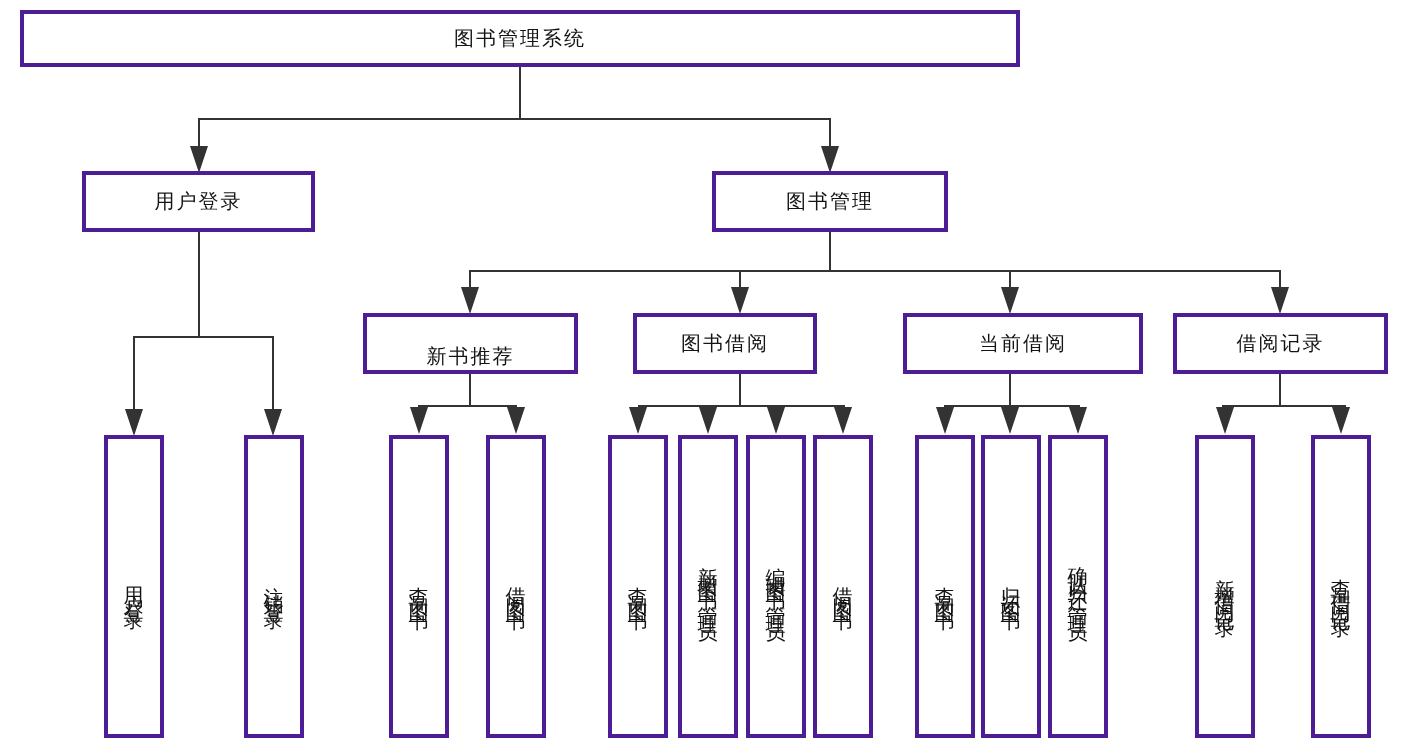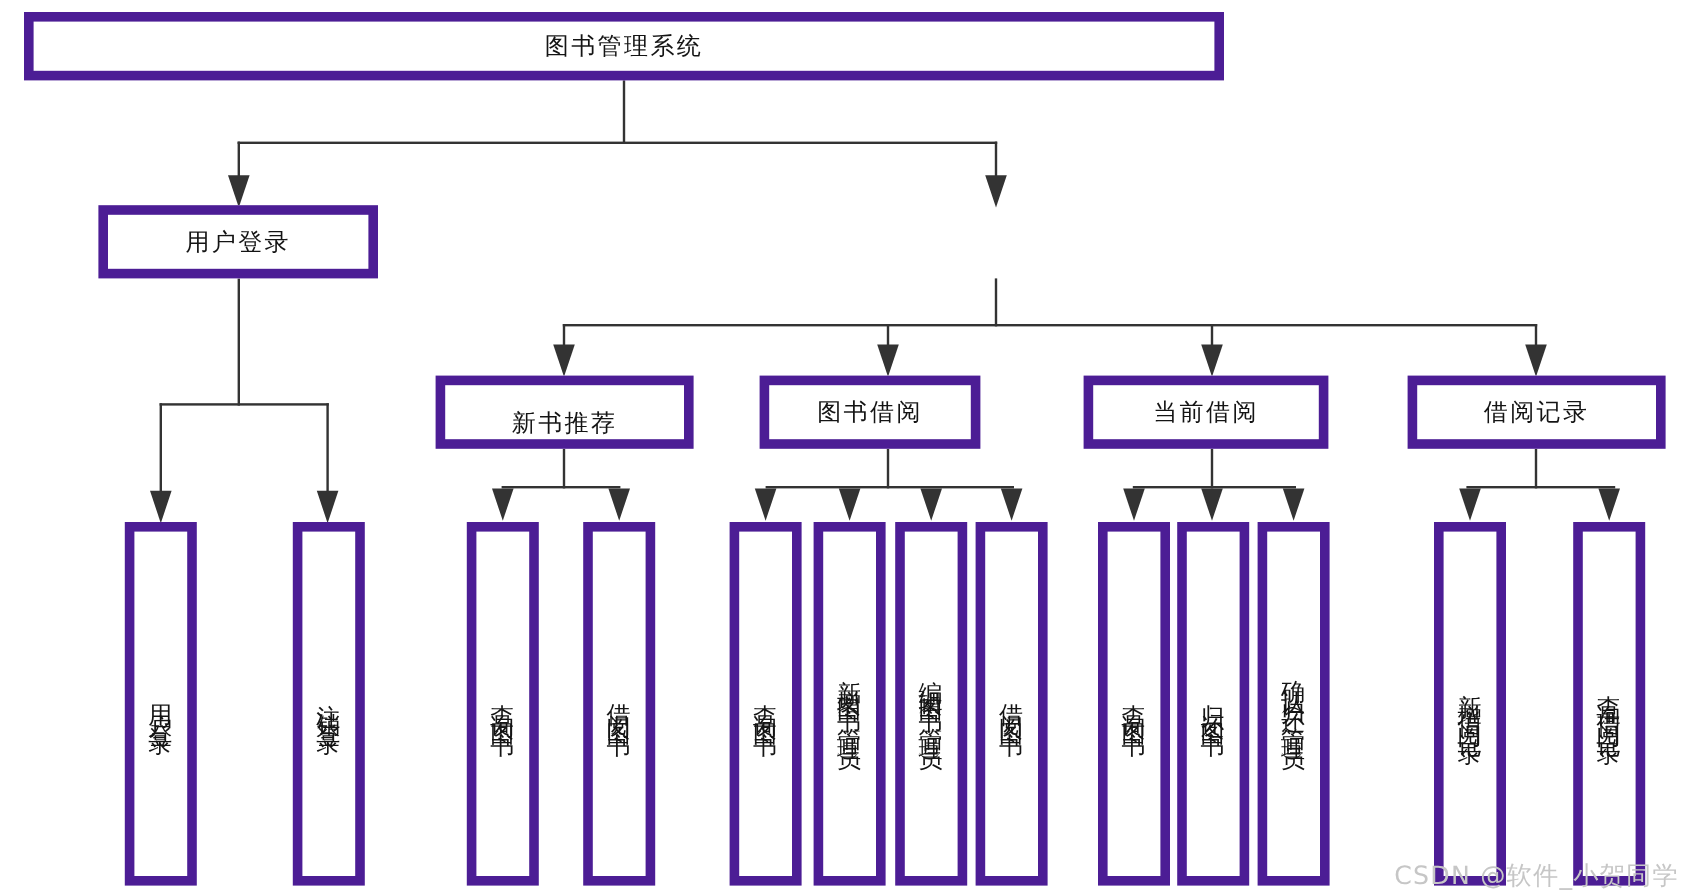--- a/index.html
+++ b/index.html
@@ -1,21 +1,21 @@
 <!DOCTYPE html>
 <html><head>
 <meta charset="utf-8">
 <style>
   html,body{margin:0;padding:0;background:#ffffff;}
   #canvas{
     position:relative;width:1405px;height:747px;background:#ffffff;overflow:hidden;
     font-family:"DejaVu Sans","Liberation Sans",sans-serif;color:#111111;
   }
   .box{
-    position:absolute;box-sizing:border-box;border:8px solid #4c1d95;background:#ffffff;
+    position:absolute;box-sizing:border-box;border:4px solid #4c1d95;background:#ffffff;
     display:flex;align-items:center;justify-content:center;z-index:2;
   }
   .hlabel{font-size:20px;letter-spacing:2px;color:#141414;}
   .vlabel{
     writing-mode:vertical-rl;text-orientation:mixed;
     font-size:20px;letter-spacing:8px;color:#141414;line-height:1;
   }
   .vline,.hline{position:absolute;background:#333333;z-index:1;}
   .vline{width:2px;}
   .hline{height:2px;}
@@ -41,20 +41,23 @@
   <div class="vline" style="left:519px;top:66px;height:53px;"></div>
   <div class="hline" style="left:198px;top:118px;width:633px;"></div>
   <div class="vline" style="left:198px;top:118px;height:32px;"></div>
   <div class="vline" style="left:829px;top:118px;height:32px;"></div>
   <div class="arrow" style="left:190px;top:146px;"></div>
   <div class="arrow" style="left:821px;top:146px;"></div>
 
   <div class="box" style="left:82px;top:171px;width:233px;height:61px;">
     <span class="hlabel">用户登录</span>
   </div>
+  <div class="box" style="left:712px;top:171px;width:236px;height:61px;">
+    <span class="hlabel">图书管理</span>
+  </div>
 
   <div class="vline" style="left:198px;top:232px;height:106px;"></div>
   <div class="hline" style="left:133px;top:336px;width:141px;"></div>
   <div class="vline" style="left:133px;top:336px;height:74px;"></div>
   <div class="vline" style="left:272px;top:336px;height:74px;"></div>
   <div class="arrow" style="left:125px;top:409px;"></div>
   <div class="arrow" style="left:264px;top:409px;"></div>
 
   <div class="vline" style="left:829px;top:232px;height:40px;"></div>
   <div class="hline" style="left:469px;top:270px;width:812px;"></div>
@@ -66,21 +69,21 @@
   <div class="arrow" style="left:731px;top:287px;"></div>
   <div class="arrow" style="left:1001px;top:287px;"></div>
   <div class="arrow" style="left:1271px;top:287px;"></div>
 
   <div class="box" style="left:363px;top:313px;width:215px;height:61px;align-items:flex-end;">
     <span class="hlabel">新书推荐</span>
   </div>
   <div class="box" style="left:633px;top:313px;width:184px;height:61px;">
     <span class="hlabel">图书借阅</span>
   </div>
-  <div class="box" style="left:903px;top:313px;width:204px;height:61px;">
+  <div class="box" style="left:903px;top:313px;width:240px;height:61px;">
     <span class="hlabel">当前借阅</span>
   </div>
   <div class="box" style="left:1173px;top:313px;width:215px;height:61px;">
     <span class="hlabel">借阅记录</span>
   </div>
 
   <div class="vline" style="left:469px;top:374px;height:33px;"></div>
   <div class="hline" style="left:418px;top:405px;width:99px;"></div>
   <div class="arrow" style="left:410px;top:407px;"></div>
   <div class="arrow" style="left:507px;top:407px;"></div>
@@ -140,15 +143,14 @@
     <span class="vlabel">确认归还（管理员）</span>
   </div>
 
   <div class="box" style="left:1195px;top:435px;width:60px;height:303px;">
     <span class="vlabel">新增借阅记录</span>
   </div>
   <div class="box" style="left:1311px;top:435px;width:60px;height:303px;">
     <span class="vlabel">查询借阅记录</span>
   </div>
 
-  <div class="watermark">CSDN @软件_小贺同学</div>
 
 </div>
 
 </body></html>

